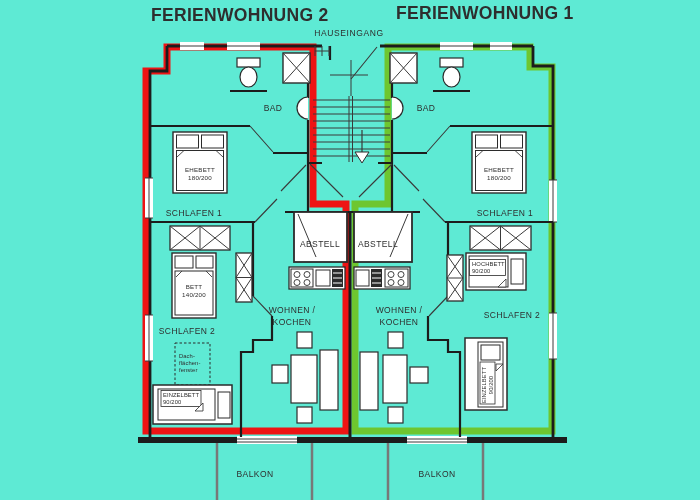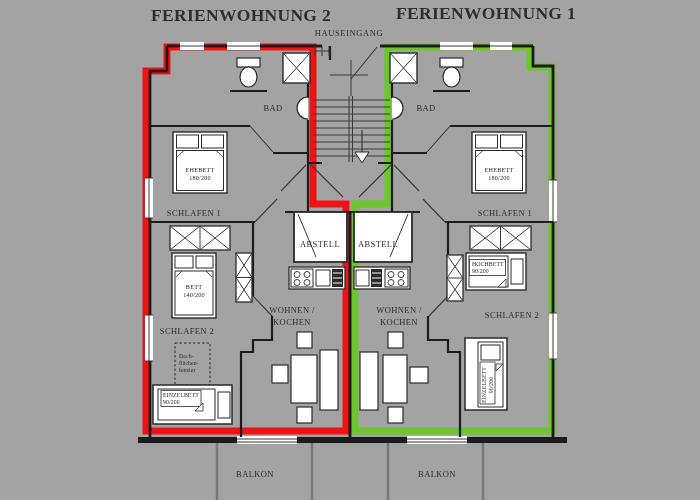--- a/index.html
+++ b/index.html
@@ -1,17 +1,17 @@
 <!DOCTYPE html>
 <html><head>
 <meta charset="utf-8">
 <style>
   html,body{margin:0;padding:0;background:#ffffff;}
-  .plan-wrap{width:700px;height:500px;position:relative;background:#a3a3a3;overflow:hidden;
-             font-family:Liberation Serif, serif;}
+  .plan-wrap{width:700px;height:500px;position:relative;background:#5eead4;overflow:hidden;
+             font-family:Liberation Sans, sans-serif;}
   svg{display:block;}
   text{fill:#2e2e2e;}
   .room-label{font-size:8.5px;letter-spacing:.4px;}
   .small-label{font-size:6.2px;letter-spacing:.2px;}
   .tiny-label{font-size:5.8px;letter-spacing:.1px;}
   .title-label{font-size:17.5px;font-weight:bold;letter-spacing:.3px;}
   .entrance-label{font-size:8.5px;letter-spacing:.6px;}
   .wall{stroke:#1c1c1c;fill:none;}
   .thin{stroke:#3a3a3a;fill:none;}
   .furn{stroke:#2b2b2b;fill:#ffffff;}

